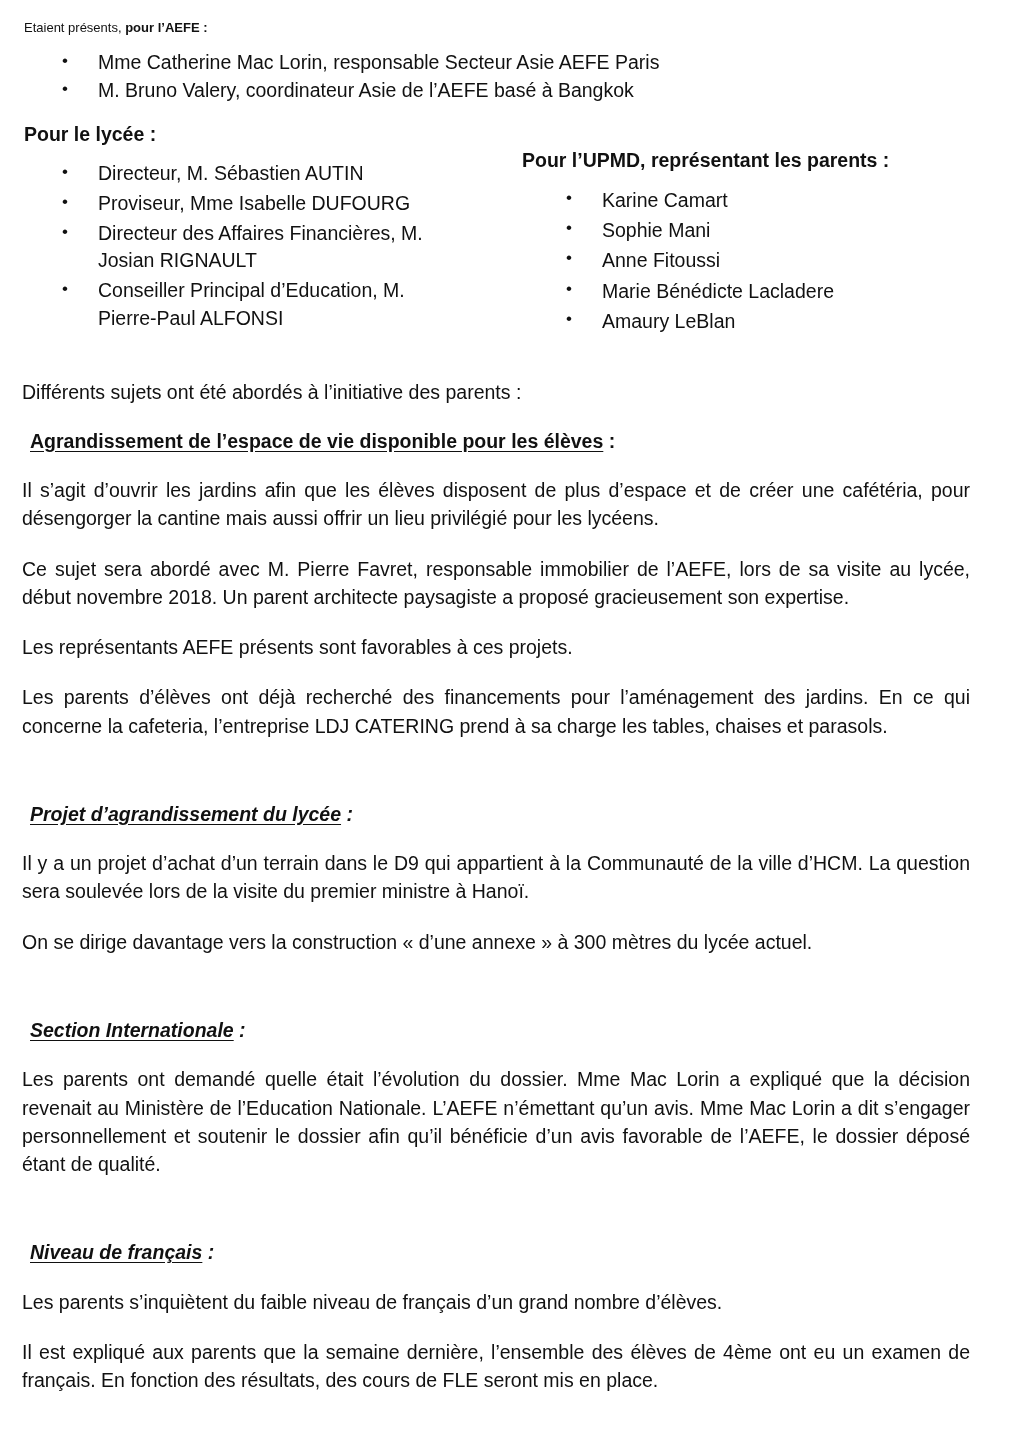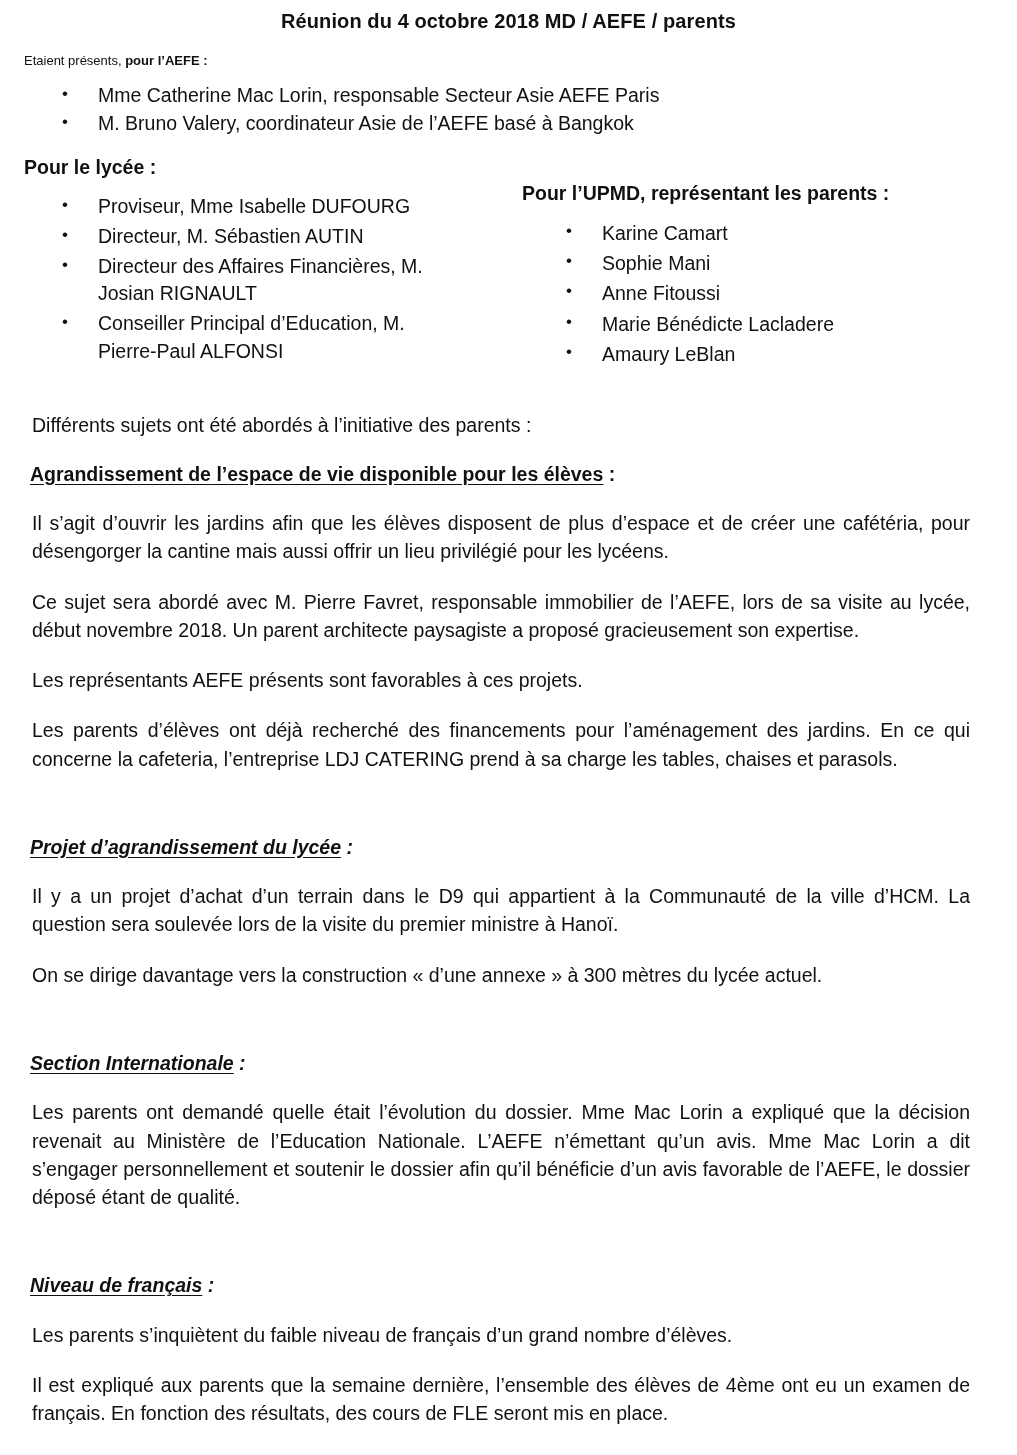--- a/index.html
+++ b/index.html
@@ -118,21 +118,21 @@
 
   
   .para {
     margin: 0 0 0 0;
     font-size: 19.5px;
     line-height: 1.45;
     text-align: justify;
     text-justify: inter-word;
   }
   .block {
-    margin-left: 32px;
+    margin-left: 22px;
     margin-right: 47px;
   }
   .gap-m  { margin-top: 22px; }
   .gap-l  { margin-top: 40px; }
   .gap-xl { margin-top: 62px; font-style: italic; }
 
   .head-ul {
     font-weight: bold;
     font-size: 19.5px;
     line-height: 1.3;
@@ -142,38 +142,37 @@
     text-decoration: underline;
     text-underline-offset: 3px;
   }
   .head-ul .colon { text-decoration: none; }
 </style>
 </head>
 <body>
 
 <div class="page">
 
-  <div class="doc-title">Réunion du 4 octobre 2018 MD / AEFE / parents</div>
 
   <div class="lead">
     <span>Etaient présents, </span><span class="b">pour l’AEFE :</span>
   </div>
 
   <ul class="bullets">
     <li><span class="txt">Mme Catherine Mac Lorin, responsable Secteur Asie AEFE Paris</span></li>
     <li><span class="txt">M. Bruno Valery, coordinateur Asie de l’AEFE basé à Bangkok</span></li>
   </ul>
 
   <div class="section-head-plain">Pour le lycée :</div>
 
   <div class="cols">
     <div class="col-left">
       <ul class="bullets">
+        <li><span class="txt">Directeur, M. Sébastien AUTIN</span></li>
         <li><span class="txt">Proviseur, Mme Isabelle DUFOURG</span></li>
-        <li><span class="txt">Directeur, M. Sébastien AUTIN</span></li>
         <li><span class="txt">Directeur des Affaires Financières, M. Josian RIGNAULT</span></li>
         <li><span class="txt">Conseiller Principal d’Education, M. Pierre-Paul ALFONSI</span></li>
       </ul>
     </div>
     <div class="col-right">
       <div class="head">Pour l’UPMD, représentant les parents :</div>
       <ul class="bullets">
         <li><span class="txt">Karine Camart</span></li>
         <li><span class="txt">Sophie Mani</span></li>
         <li><span class="txt">Anne Fitoussi</span></li>

